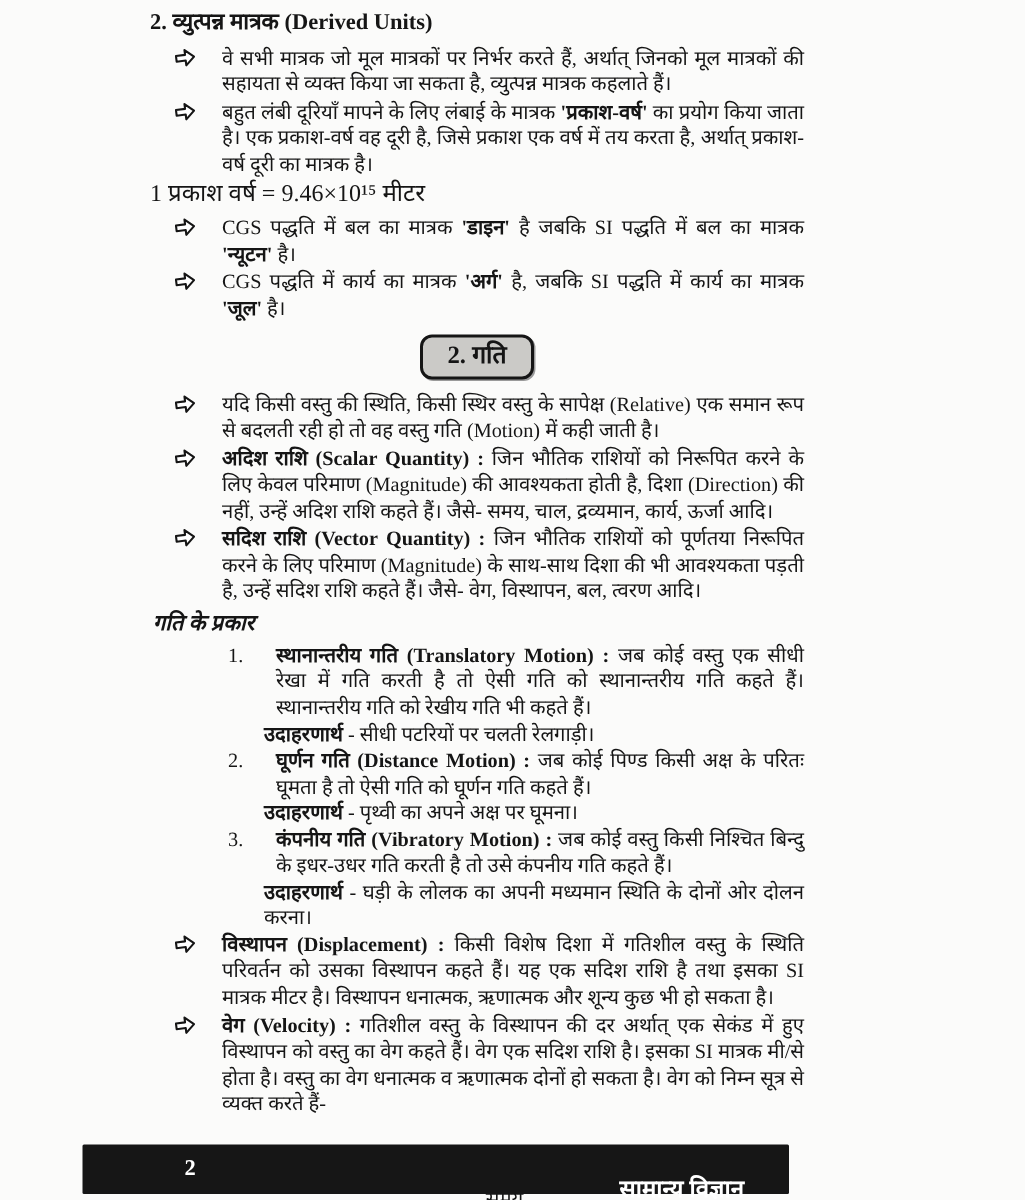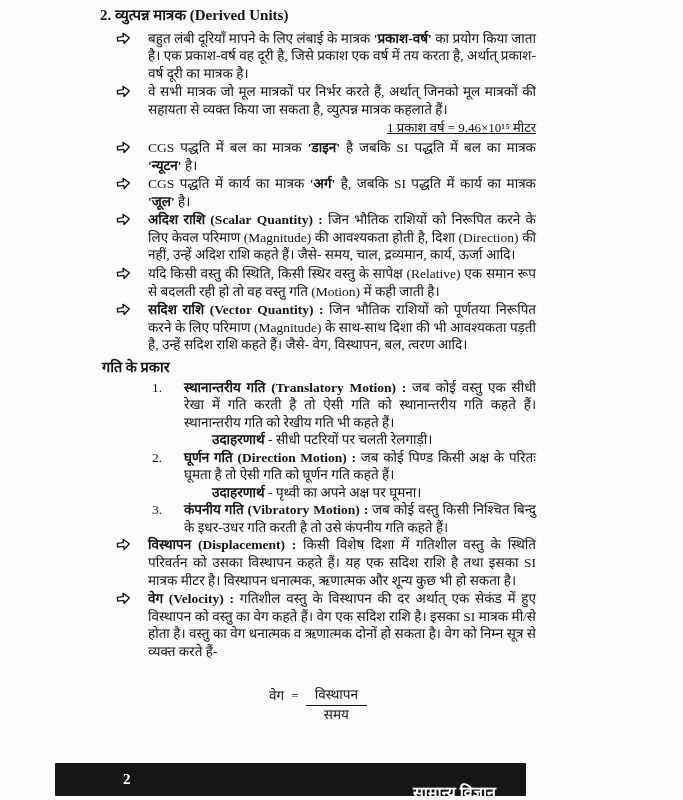--- a/index.html
+++ b/index.html
@@ -11,30 +11,30 @@
     -webkit-font-smoothing:antialiased;
   }
   .page{position:relative;width:572px;height:800px;overflow:hidden;background:#fbfbfa;}
   .content{position:absolute;top:6px;left:100px;right:36px;font-size:13.5px;line-height:1.3;}
   .b{font-weight:bold;}
   .main-heading{font-size:15px;font-weight:bold;margin:0 0 4px 0;}
   .bullet{position:relative;padding-left:48px;margin:0 0 1px 0;}
   .bullet .arrow{position:absolute;left:16px;top:2px;width:15px;height:13px;transform:rotate(-7deg);}
   .bullet .arrow svg{display:block;width:15px;height:13px;}
   .bullet p,.numitem p,.example{margin:0;text-align:justify;}
-  .formula{text-align:right;margin:2px 0 2px 0;font-size:13px;text-decoration:underline;}
+  .formula{text-align:left;margin:2px 0 2px 0;font-size:16px;}
   .box-wrap{text-align:center;margin:9px 0 8px 0;}
   .box-heading{
     display:inline-block;background:#cbcac7;border:2px solid #151515;border-radius:8px;
     padding:1px 16px 3px 16px;font-weight:bold;font-size:16.5px;box-shadow:1px 1px 0 #9a9a9a;
   }
-  .types-heading{font-size:14.5px;font-weight:bold;margin:4px 0 2px 2px;}
+  .types-heading{font-size:14.5px;font-weight:bold;margin:4px 0 2px 2px;font-style:italic;}
   .numitem{position:relative;padding-left:84px;margin:0;}
   .numitem .num-label{position:absolute;left:52px;top:0;}
-  .example{margin-left:112px;}
+  .example{margin-left:76px;}
   .vformula{display:flex;align-items:center;justify-content:center;gap:7px;margin:7px 0 0 0;}
   .frac{display:inline-block;text-align:center;line-height:1.25;}
   .frac .num{display:block;border-bottom:1.4px solid #111;padding:0 9px 1px 9px;margin-top:20px;}
   .frac .den{display:block;padding-top:1px;}
   .footer-bar{
     position:absolute;left:55px;right:46px;bottom:4px;height:33px;background:#161616;color:#fff;
     display:flex;align-items:center;justify-content:space-between;
     padding:0 30px 0 68px;font-weight:bold;border-radius:1px;
   }
   .footer-bar .pageno{font-size:15px;}
@@ -47,30 +47,30 @@
   <div class="content">
 
     <h2 class="main-heading">2. व्युत्पन्न मात्रक (Derived Units)</h2>
 
     <div class="bullet">
       <span class="arrow">
           <svg viewBox="0 0 15 13">
             <path d="M1.5 4.6 L7.6 4.6 L7.6 1.4 L13.4 6.5 L7.6 11.6 L7.6 8.4 L1.5 8.4 Z" fill="#ffffff" stroke="#151515" stroke-width="1.4" stroke-linejoin="round"></path>
           </svg>
         </span>
-      <p><span>बहुत लंबी दूरियाँ मापने के लिए लंबाई के मात्रक </span><span class="b">'प्रकाश-वर्ष'</span><span> का प्रयोग किया जाता है। एक प्रकाश-वर्ष वह दूरी है, जिसे प्रकाश एक वर्ष में तय करता है, अर्थात् प्रकाश-वर्ष दूरी का मात्रक है।</span></p>
+      <p><span>वे सभी मात्रक जो मूल मात्रकों पर निर्भर करते हैं, अर्थात् जिनको मूल मात्रकों की सहायता से व्यक्त किया जा सकता है, व्युत्पन्न मात्रक कहलाते हैं।</span></p>
     </div>
 
     <div class="bullet">
       <span class="arrow">
           <svg viewBox="0 0 15 13">
             <path d="M1.5 4.6 L7.6 4.6 L7.6 1.4 L13.4 6.5 L7.6 11.6 L7.6 8.4 L1.5 8.4 Z" fill="#ffffff" stroke="#151515" stroke-width="1.4" stroke-linejoin="round"></path>
           </svg>
         </span>
-      <p><span>वे सभी मात्रक जो मूल मात्रकों पर निर्भर करते हैं, अर्थात् जिनको मूल मात्रकों की सहायता से व्यक्त किया जा सकता है, व्युत्पन्न मात्रक कहलाते हैं।</span></p>
+      <p><span>बहुत लंबी दूरियाँ मापने के लिए लंबाई के मात्रक </span><span class="b">'प्रकाश-वर्ष'</span><span> का प्रयोग किया जाता है। एक प्रकाश-वर्ष वह दूरी है, जिसे प्रकाश एक वर्ष में तय करता है, अर्थात् प्रकाश-वर्ष दूरी का मात्रक है।</span></p>
     </div>
 
     <div class="formula">1 प्रकाश वर्ष = 9.46×10¹⁵ मीटर</div>
 
 
 
     <div class="bullet">
       <span class="arrow">
           <svg viewBox="0 0 15 13">
             <path d="M1.5 4.6 L7.6 4.6 L7.6 1.4 L13.4 6.5 L7.6 11.6 L7.6 8.4 L1.5 8.4 Z" fill="#ffffff" stroke="#151515" stroke-width="1.4" stroke-linejoin="round"></path>
@@ -81,37 +81,40 @@
 
     <div class="bullet">
       <span class="arrow">
           <svg viewBox="0 0 15 13">
             <path d="M1.5 4.6 L7.6 4.6 L7.6 1.4 L13.4 6.5 L7.6 11.6 L7.6 8.4 L1.5 8.4 Z" fill="#ffffff" stroke="#151515" stroke-width="1.4" stroke-linejoin="round"></path>
           </svg>
         </span>
       <p><span>CGS पद्धति में कार्य का मात्रक </span><span class="b">'अर्ग'</span><span> है, जबकि SI पद्धति में कार्य का मात्रक </span><span class="b">'जूल'</span><span> है।</span></p>
     </div>
 
-
-    <div class="bullet">
-      <span class="arrow">
-          <svg viewBox="0 0 15 13">
-            <path d="M1.5 4.6 L7.6 4.6 L7.6 1.4 L13.4 6.5 L7.6 11.6 L7.6 8.4 L1.5 8.4 Z" fill="#ffffff" stroke="#151515" stroke-width="1.4" stroke-linejoin="round"></path>
-          </svg>
-        </span>
-      <p><span class="b">अदिश राशि (Scalar Quantity) : </span><span>जिन भौतिक राशियों को निरूपित करने के लिए केवल परिमाण (Magnitude) की आवश्यकता होती है, दिशा (Direction) की नहीं, उन्हें अदिश राशि कहते हैं। जैसे- समय, चाल, द्रव्यमान, कार्य, ऊर्जा आदि।</span></p>
+    <div class="box-wrap">
+      <span class="box-heading">2. गति</span>
     </div>
 
     <div class="bullet">
       <span class="arrow">
           <svg viewBox="0 0 15 13">
             <path d="M1.5 4.6 L7.6 4.6 L7.6 1.4 L13.4 6.5 L7.6 11.6 L7.6 8.4 L1.5 8.4 Z" fill="#ffffff" stroke="#151515" stroke-width="1.4" stroke-linejoin="round"></path>
           </svg>
         </span>
       <p><span>यदि किसी वस्तु की स्थिति, किसी स्थिर वस्तु के सापेक्ष (Relative) एक समान रूप से बदलती रही हो तो वह वस्तु गति (Motion) में कही जाती है।</span></p>
+    </div>
+
+    <div class="bullet">
+      <span class="arrow">
+          <svg viewBox="0 0 15 13">
+            <path d="M1.5 4.6 L7.6 4.6 L7.6 1.4 L13.4 6.5 L7.6 11.6 L7.6 8.4 L1.5 8.4 Z" fill="#ffffff" stroke="#151515" stroke-width="1.4" stroke-linejoin="round"></path>
+          </svg>
+        </span>
+      <p><span class="b">अदिश राशि (Scalar Quantity) : </span><span>जिन भौतिक राशियों को निरूपित करने के लिए केवल परिमाण (Magnitude) की आवश्यकता होती है, दिशा (Direction) की नहीं, उन्हें अदिश राशि कहते हैं। जैसे- समय, चाल, द्रव्यमान, कार्य, ऊर्जा आदि।</span></p>
     </div>
 
     <div class="bullet">
       <span class="arrow">
           <svg viewBox="0 0 15 13">
             <path d="M1.5 4.6 L7.6 4.6 L7.6 1.4 L13.4 6.5 L7.6 11.6 L7.6 8.4 L1.5 8.4 Z" fill="#ffffff" stroke="#151515" stroke-width="1.4" stroke-linejoin="round"></path>
           </svg>
         </span>
       <p><span class="b">सदिश राशि (Vector Quantity) : </span><span>जिन भौतिक राशियों को पूर्णतया निरूपित करने के लिए परिमाण (Magnitude) के साथ-साथ दिशा की भी आवश्यकता पड़ती है, उन्हें सदिश राशि कहते हैं। जैसे- वेग, विस्थापन, बल, त्वरण आदि।</span></p>
     </div>
@@ -120,28 +123,29 @@
 
 
     <div class="numitem">
       <span class="num-label">1.</span>
       <p><span class="b">स्थानान्तरीय गति (Translatory Motion) : </span><span>जब कोई वस्तु एक सीधी रेखा में गति करती है तो ऐसी गति को स्थानान्तरीय गति कहते हैं। स्थानान्तरीय गति को रेखीय गति भी कहते हैं।</span></p>
     </div>
     <p class="example"><span class="b">उदाहरणार्थ</span><span> - सीधी पटरियों पर चलती रेलगाड़ी।</span></p>
 
     <div class="numitem">
       <span class="num-label">2.</span>
-      <p><span class="b">घूर्णन गति (Direction Motion) : </span><span>जब कोई पिण्ड किसी अक्ष के परितः घूमता है तो ऐसी गति को घूर्णन गति कहते हैं।</span></p>
+      <p><span class="b">घूर्णन गति (Distance Motion) : </span><span>जब कोई पिण्ड किसी अक्ष के परितः घूमता है तो ऐसी गति को घूर्णन गति कहते हैं।</span></p>
     </div>
     <p class="example"><span class="b">उदाहरणार्थ</span><span> - पृथ्वी का अपने अक्ष पर घूमना।</span></p>
 
     <div class="numitem">
       <span class="num-label">3.</span>
       <p><span class="b">कंपनीय गति (Vibratory Motion) : </span><span>जब कोई वस्तु किसी निश्चित बिन्दु के इधर-उधर गति करती है तो उसे कंपनीय गति कहते हैं।</span></p>
     </div>
+    <p class="example"><span class="b">उदाहरणार्थ</span><span> - घड़ी के लोलक का अपनी मध्यमान स्थिति के दोनों ओर दोलन करना।</span></p>
 
 
     <div class="bullet">
       <span class="arrow">
           <svg viewBox="0 0 15 13">
             <path d="M1.5 4.6 L7.6 4.6 L7.6 1.4 L13.4 6.5 L7.6 11.6 L7.6 8.4 L1.5 8.4 Z" fill="#ffffff" stroke="#151515" stroke-width="1.4" stroke-linejoin="round"></path>
           </svg>
         </span>
       <p><span class="b">विस्थापन (Displacement) : </span><span>किसी विशेष दिशा में गतिशील वस्तु के स्थिति परिवर्तन को उसका विस्थापन कहते हैं। यह एक सदिश राशि है तथा इसका SI मात्रक मीटर है। विस्थापन धनात्मक, ऋणात्मक और शून्य कुछ भी हो सकता है।</span></p>
     </div>

